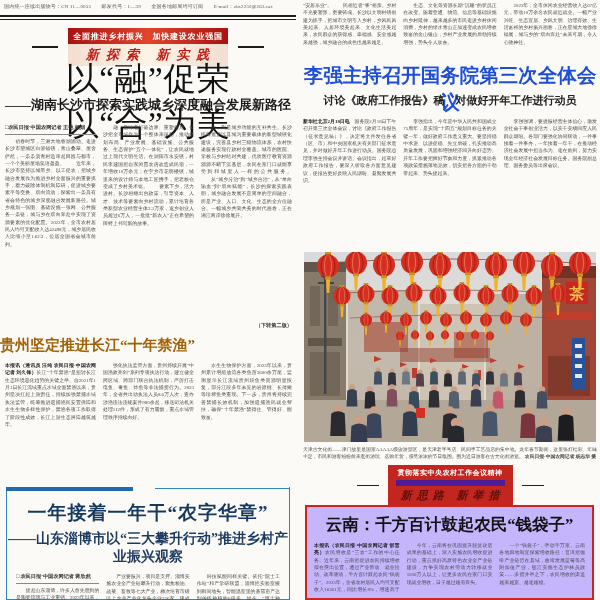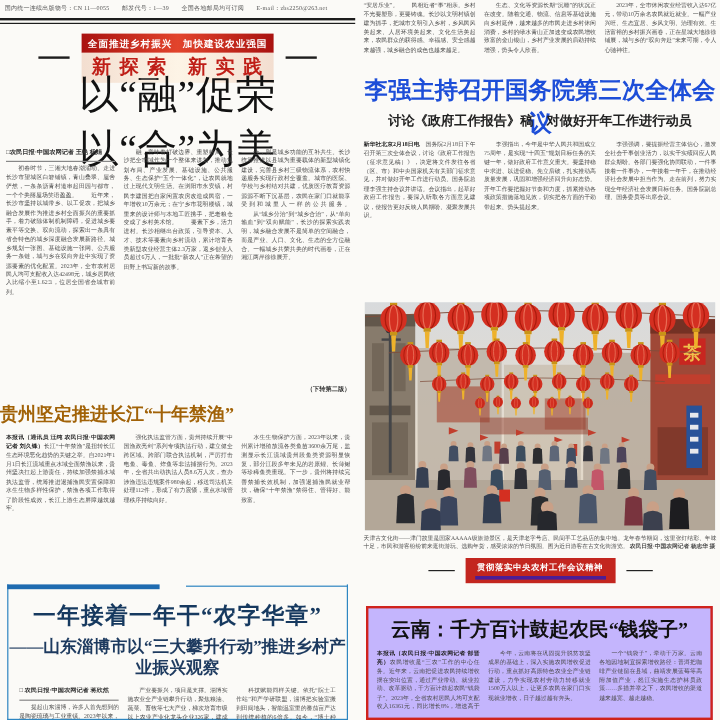--- a/index.html
+++ b/index.html
@@ -6,21 +6,21 @@
   body { width:600px; height:600px; font-family:"Liberation Serif","DejaVu Serif",serif; }
   .page { position:relative; width:600px; height:600px; background:#fbfaf7; overflow:hidden; }
 
   
   .masthead { position:absolute; left:4px; top:3px; width:288px; font-size:5px; letter-spacing:.2px; color:#555; white-space:nowrap; overflow:hidden; }
   .double-rule { position:absolute; left:0; top:15px; width:296px; height:5px; border-top:2px solid #1d1d1d; border-bottom:1px solid #1d1d1d; }
   .banner-row { position:absolute; left:0; top:28px; width:296px; display:flex; justify-content:center; align-items:center; gap:10px; }
   .dash { width:26px; height:2px; background:#1d1d1d; }
   .banner { width:160px; }
   .banner .l1 { background:linear-gradient(90deg,#a91210,#e2442c 50%,#a91210); color:#fff; font-weight:bold; font-size:8px; letter-spacing:.8px; text-align:center; padding:2.5px 2px;font-family:Liberation Mono, monospace; }
-  .banner .l2 { background:linear-gradient(90deg,#f3ded0,#fdf4e6 50%,#f3ded0); color:#bf1e17; font-weight:bold; font-size:16px; letter-spacing:7px; text-align:center; padding:1.5px 0 2px 6px; }
+  .banner .l2 { background:linear-gradient(90deg,#f3ded0,#fdf4e6 50%,#f3ded0); color:#bf1e17; font-weight:bold; font-style:italic; font-size:13px; letter-spacing:7px; text-align:center; padding:1.5px 0 2px 6px; }
   .lead-headline { position:absolute; left:0; top:57px; width:296px; text-align:center; font-size:33px; font-weight:400; color:#121212; letter-spacing:.5px; }
   .lead-subtitle { position:absolute; left:0; top:96px; width:296px; text-align:center; font-size:13px; font-weight:700; color:#1a1a1a; }
   .cols { display:flex; gap:7px; }
   .cols .col { flex:1; font-size:4.9px; line-height:1.5; text-align:justify; color:#4b4b4b; overflow:hidden; }
   .lead-body { position:absolute; left:5px; top:124px; width:287px; height:206px; }
   .byline { font-size:5.2px; font-weight:bold; color:#333; border-bottom:.5px solid #888; padding-bottom:2px; margin-bottom:3px; }
   .col.rel { position:relative; }
   .jump { position:absolute; right:0; bottom:0; font-size:5.2px; font-weight:bold; color:#333; background:#fbfaf7; padding-left:4px; }
   .gz-headline { position:absolute; left:0; top:336px; width:296px; text-align:left; font-size:15px; font-weight:900; color:#a16207; }
   .gz-body { position:absolute; left:5px; top:362px; width:287px; height:116px; }
@@ -35,21 +35,21 @@
   
   .overflow-cols { position:absolute; left:303px; top:2px; width:294px; height:55px; }
   .lq-headline { position:absolute; left:303px; top:62px; width:294px; text-align:center; font-size:19.5px; font-weight:900; color:#1d4ed8; }
   .lq-subtitle { position:absolute; left:303px; top:93px; width:294px; text-align:center; font-size:11px; font-weight:700; color:#222; }
   .lq-body { position:absolute; left:303px; top:118px; width:294px; height:128px; }
   .photo { position:absolute; left:304px; top:252px; width:292px; height:190px; overflow:hidden; background:#cfd4d8; }
   .caption { position:absolute; left:303px; top:446px; width:294px; font-size:4.8px; line-height:1.55; text-align:justify; color:#4b4b4b; }
   .badge-row { position:absolute; left:303px; top:465px; width:294px; display:flex; justify-content:center; align-items:center; gap:9px; }
   .badge-dash { width:22px; height:1.5px; background:#222; }
   .badge { background:#c3261f; padding:2px 8px 3px 8px; text-align:center; }
-  .badge .b1 { color:#fff; font-size:7px; font-weight:bold; border-bottom:3px solid #4c1d95; padding:1px 2px 2px 2px; letter-spacing:.5px; }
+  .badge .b1 { color:#fff; font-size:7px; font-weight:bold; border-bottom:6px solid #4c1d95; padding:1px 2px 2px 2px; letter-spacing:.5px; }
   .badge .b2 { color:#5e100b; font-size:11px; font-weight:bold; font-style:italic; letter-spacing:5px; padding:2px 0 0 5px; }
   .yn-box { position:absolute; left:305px; top:505px; width:289px; height:95px; border:2.5px solid #d0231c; background:#c4b5fd; padding:5px 7px 0 7px; }
   .yn-headline { text-align:center; font-size:16.5px; font-weight:900; color:#121212; margin-top:2px; }
   .yn-body { margin-top:6px; height:52px; }
 </style>
 </head>
 <body>
 
 <div class="page">
 
@@ -59,20 +59,21 @@
   <div class="banner-row">
     <div class="dash"></div>
     <div class="banner">
       <div class="l1">全面推进乡村振兴　加快建设农业强国</div>
       <div class="l2">新探索 新实践</div>
     </div>
     <div class="dash"></div>
   </div>
 
   <div class="lead-headline">以“融”促荣 以“合”为美</div>
+  <div class="lead-subtitle">——湖南长沙市探索实践城乡深度融合发展新路径</div>
 
   <div class="lead-body cols">
     <div class="col">
       <div class="byline">□农民日报·中国农网记者 王艳 杨娟</div>
       <span>　　初春时节，三湘大地春潮涌动。走进长沙市望城区白箬铺镇，青山叠翠、屋舍俨然，一条条沥青村道串起田园与都市，一个个美丽屋场笑语盈盈。
 　　近年来，长沙市坚持以城带乡、以工促农，把城乡融合发展作为推进乡村全面振兴的重要抓手，着力破除体制机制障碍，促进城乡要素平等交换、双向流动，探索出一条具有省会特色的城乡深度融合发展新路径。城乡规划一张图、基础设施一张网、公共服务一条链，城与乡在双向奔赴中实现了资源要素的优化配置。2023年，全市农村居民人均可支配收入达42498元，城乡居民收入比缩小至1.62∶1，位居全国省会城市前列。</span>
     </div>
     <div class="col">　　融，意味着打破边界、重塑格局。长沙把全市域作为一个整体来谋划，推动规划布局、产业发展、基础设施、公共服务、生态保护“五个一体化”，让农民就地过上现代文明生活。在浏阳市永安镇，村民李建国把自家闲置农房改造成民宿，一年增收10万余元；在宁乡市花明楼镇，城里来的设计师与本地工匠携手，把老粮仓变成了乡村美术馆。
 　　要素下乡，活力进村。长沙相继出台政策，引导资本、人才、技术等要素向乡村流动，累计培育各类新型农业经营主体2.3万家，返乡创业人员超过6万人，一批批“新农人”正在希望的田野上书写新的故事。</div>
     <div class="col rel">
@@ -291,20 +292,21 @@
 
   <div class="caption">
     <span>天津古文化街——津门故里是国家AAAAA级旅游景区，是天津老字号店、民间手工艺品店的集中地。龙年春节期间，这里张灯结彩、年味十足，市民和游客纷纷前来逛街游玩、选购年货，感受浓浓的节日氛围。图为近日游客在古文化街游览。</span>
     <b>农民日报·中国农网记者 杨志华 摄</b>
   </div>
 
   <div class="badge-row">
     <div class="badge-dash"></div>
     <div class="badge">
       <div class="b1">贯彻落实中央农村工作会议精神</div>
+      <div class="b2">新思路 新举措</div>
     </div>
     <div class="badge-dash"></div>
   </div>
 
   <div class="yn-box">
     <div class="yn-headline">云南：千方百计鼓起农民“钱袋子”</div>
     <div class="yn-body cols">
       <div class="col">
         <span class="intro-bold">本报讯（农民日报·中国农网记者 郜晋亮）</span><span>农民增收是“三农”工作的中心任务。近年来，云南把促进农民持续增收摆在突出位置，通过产业带动、就业拉动、改革驱动，千方百计鼓起农民“钱袋子”。2023年，全省农村居民人均可支配收入16361元，同比增长8%，增速高于全国平均水平。</span>
       </div>

